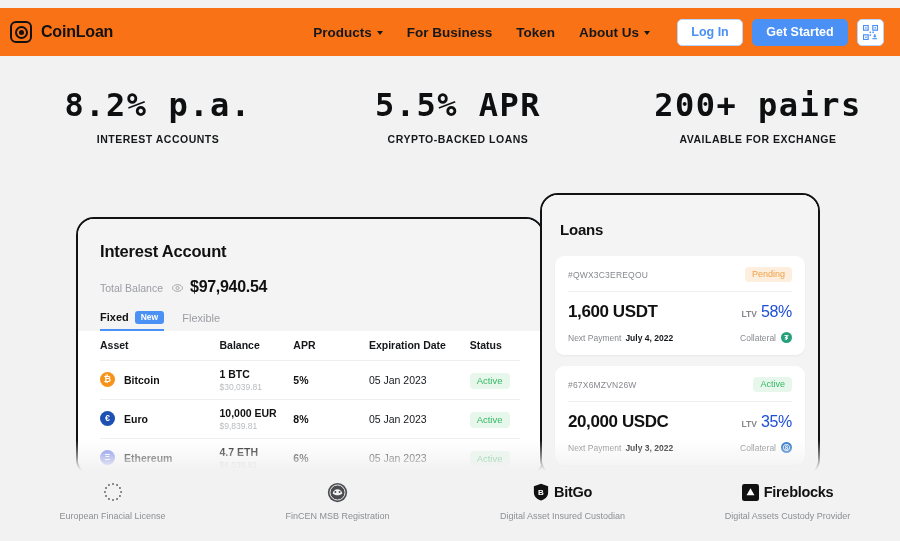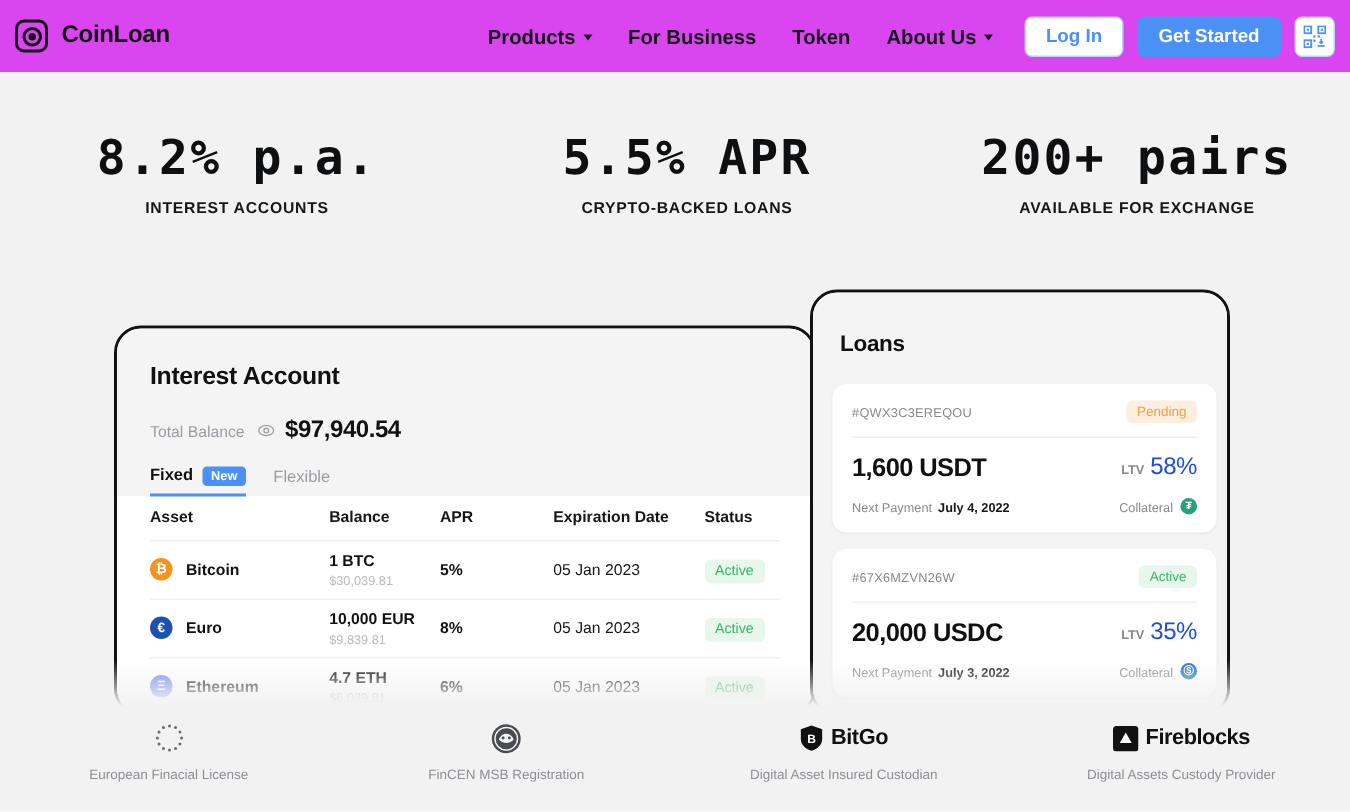--- a/index.html
+++ b/index.html
@@ -6,26 +6,25 @@
   html, body {
     width: 900px; height: 541px;
     font-family: "Liberation Sans", sans-serif;
     background: #ffffff;
     overflow: hidden;
   }
   .page { position: relative; width: 900px; height: 541px; background: #f2f2f2; }
 
   
   .header {
-    position: absolute; top: 0; left: 0;
+    position: absolute; top: 8px; left: 0;
     width: 900px; height: 48px;
-    background: #d946ef;
+    background: #f97316;
     display: flex; align-items: center;
     z-index: 30;
-    gap: 12px;
   }
   .brand { display: flex; align-items: center; gap: 9px; margin-left: 10px; }
   .brand-mark {
     width: 22px; height: 22px; border: 2px solid #111; border-radius: 6px;
     display: flex; align-items: center; justify-content: center;
   }
   .brand-mark .ring {
     width: 13px; height: 13px; border: 2px solid #111; border-radius: 50%;
     display: flex; align-items: center; justify-content: center;
   }
@@ -38,21 +37,21 @@
   .nav-item {
     font-size: 13.5px; font-weight: 700; color: #15171a;
     display: flex; align-items: center; gap: 5px; cursor: pointer; white-space: nowrap; text-align: right;
   }
   .caret {
     width: 0; height: 0; border-left: 3.6px solid transparent;
     border-right: 3.6px solid transparent; border-top: 4.6px solid #15171a;
     margin-top: 2px;
   }
 
-  .actions { display: flex; align-items: center; gap: 9px; margin-left: auto; margin-right: 10px; }
+  .actions { display: flex; align-items: center; gap: 9px; margin-left: auto; margin-right: 16px; }
   .btn-login {
     width: 66px; height: 27px; border: 1.4px solid #b7d5fb; border-radius: 5px;
     background: #fff; color: #4a90f5; font-size: 12.5px; font-weight: 700;
     display: flex; align-items: center; justify-content: center; cursor: pointer;
   }
   .btn-start {
     width: 96px; height: 27px; border-radius: 5px; background: #4a90f5;
     color: #fff; font-size: 12.5px; font-weight: 700;
     display: flex; align-items: center; justify-content: center; cursor: pointer;
   }
@@ -131,21 +130,21 @@
   .apr-val  { font-size: 10.5px; font-weight: 700; color: #111; }
   .exp-val  { font-size: 10.5px; color: #15171a; }
   .pill-active {
     display: inline-block; background: #e8f7ec; color: #35b863;
     font-size: 9.5px; padding: 3px 7px; border-radius: 4px; line-height: 1;
   }
 
   
   .ln-head { padding: 26px 18px 18px 18px; }
   .ln-title { font-size: 15px; font-weight: 700; color: #111; letter-spacing: -0.2px; }
-  .ln-body { background: #f4f4f5; padding: 0 7px 10px 13px; height: 100%; }
+  .ln-body { background: #f4f4f5; padding: 0 13px 10px 13px; height: 100%; }
   .loan {
     background: #fff; border-radius: 9px; padding: 11px 13px 12px 13px;
     margin-bottom: 11px; box-shadow: 0 1px 2px rgba(0,0,0,.05);
   }
   .loan-top { display: flex; align-items: center; justify-content: space-between; }
   .loan-id { font-size: 8.5px; color: #86888d; letter-spacing: 0.2px; }
   .pill-pending {
     background: #fdeedd; color: #f0a14a; font-size: 9px;
     padding: 3px 7px; border-radius: 4px; line-height: 1;
   }

